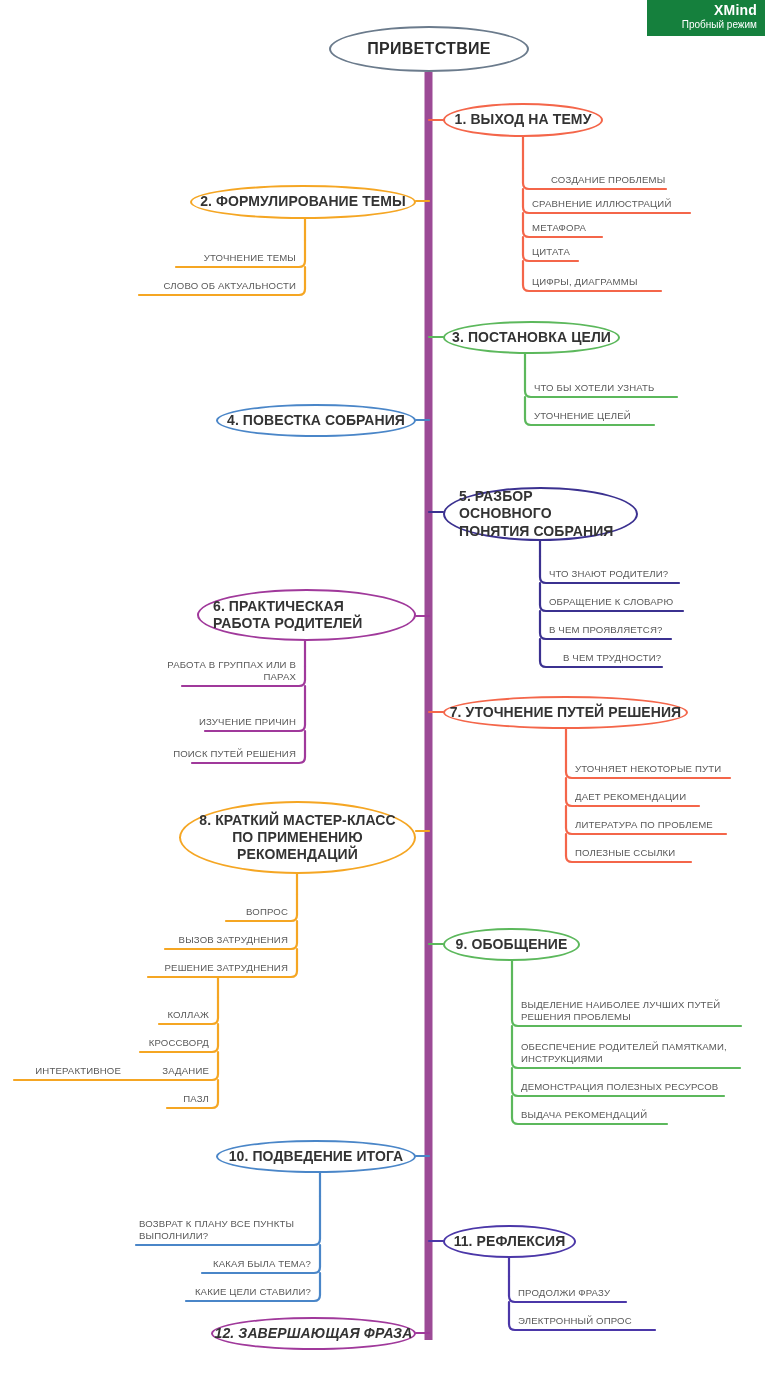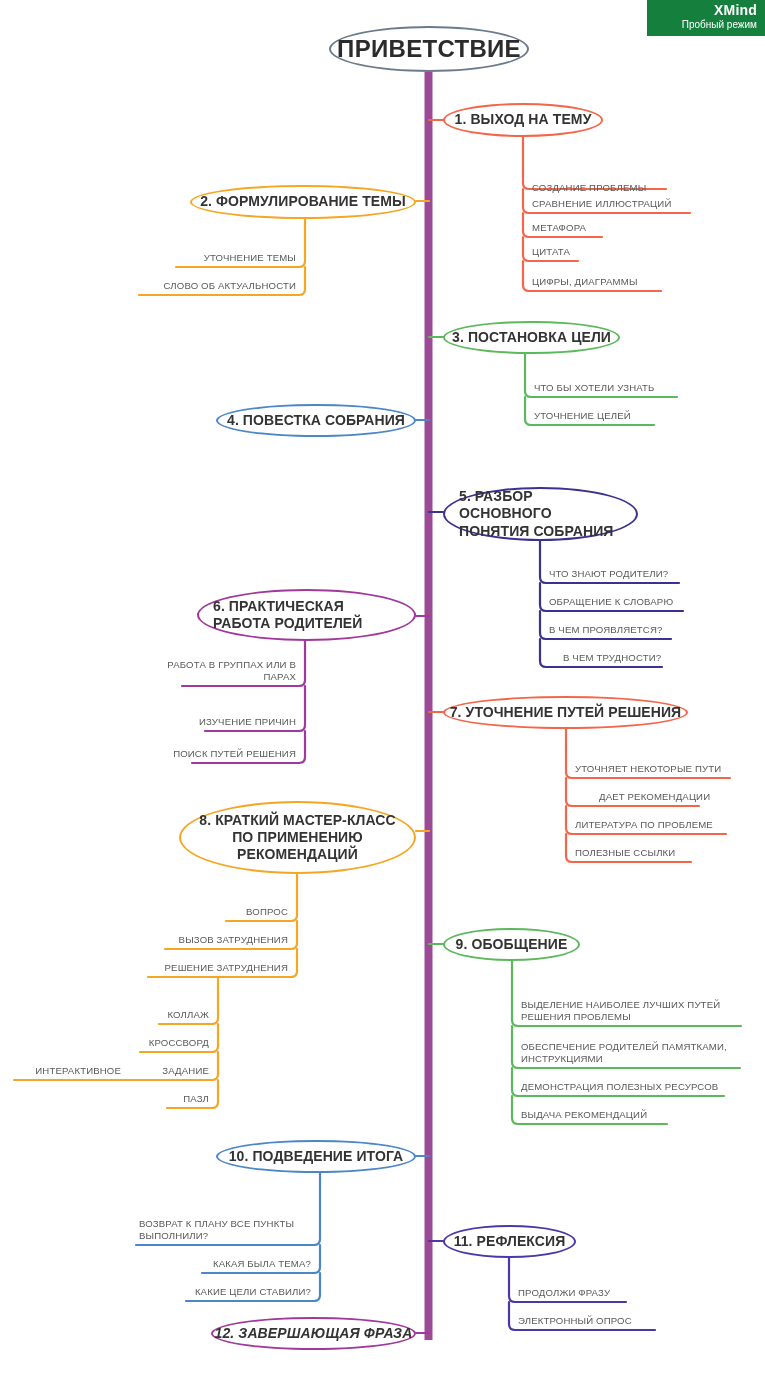--- a/index.html
+++ b/index.html
@@ -25,21 +25,21 @@
     position:absolute;box-sizing:border-box;
     background:#ffffff;
     display:flex;align-items:center;justify-content:center;
     text-align:center;
     border-style:solid;
   }
   .node-label{display:block;line-height:1.22;}
 
   .root{
     border-width:2px;border-color:#6b7b8c;border-radius:50%/50%;
-    font-size:24px;font-weight:bold;color:#2b2b2b;letter-spacing:.3px;
+    font-size:16px;font-weight:bold;color:#2b2b2b;letter-spacing:.3px;
   }
   .branch{
     border-width:2px;border-radius:50%/50%;
     font-size:14px;font-weight:bold;color:#333333;letter-spacing:.1px;
   }
 
   
   .leaf{
     position:absolute;box-sizing:border-box;
     font-size:9.6px;color:#595959;letter-spacing:.15px;
@@ -217,21 +217,21 @@
   </div>
 
   <div class="node branch" style="left:443px;top:1225px;width:133px;height:33px;border-color:#4b37a8;">
     <span class="node-label">11. РЕФЛЕКСИЯ</span>
   </div>
 
   <div class="node branch" style="left:211px;top:1317px;width:205px;height:33px;border-color:#a0399b;font-style:italic;">
     <span class="node-label">12. ЗАВЕРШАЮЩАЯ ФРАЗА</span>
   </div>
 
-  <div class="leaf right" style="left:529px;top:171px;width:160px;height:18px;margin-top:8px;">СОЗДАНИЕ ПРОБЛЕМЫ</div>
+  <div class="leaf right" style="left:548px;top:171px;width:160px;height:18px;">СОЗДАНИЕ ПРОБЛЕМЫ</div>
   <div class="leaf right" style="left:529px;top:195px;width:180px;height:18px;">СРАВНЕНИЕ ИЛЛЮСТРАЦИЙ</div>
   <div class="leaf right" style="left:529px;top:219px;width:160px;height:18px;">МЕТАФОРА</div>
   <div class="leaf right" style="left:529px;top:243px;width:160px;height:18px;">ЦИТАТА</div>
   <div class="leaf right" style="left:529px;top:273px;width:160px;height:18px;">ЦИФРЫ, ДИАГРАММЫ</div>
 
   <div class="leaf left" style="left:139px;top:249px;width:160px;height:18px;">УТОЧНЕНИЕ ТЕМЫ</div>
   <div class="leaf left" style="left:119px;top:277px;width:180px;height:18px;">СЛОВО ОБ АКТУАЛЬНОСТИ</div>
 
   <div class="leaf right" style="left:531px;top:379px;width:180px;height:18px;">ЧТО БЫ ХОТЕЛИ УЗНАТЬ</div>
   <div class="leaf right" style="left:531px;top:407px;width:170px;height:18px;">УТОЧНЕНИЕ ЦЕЛЕЙ</div>
@@ -239,21 +239,21 @@
   <div class="leaf right" style="left:546px;top:565px;width:170px;height:18px;">ЧТО ЗНАЮТ РОДИТЕЛИ?</div>
   <div class="leaf right" style="left:546px;top:593px;width:175px;height:18px;">ОБРАЩЕНИЕ К СЛОВАРЮ</div>
   <div class="leaf right" style="left:546px;top:621px;width:170px;height:18px;">В ЧЕМ ПРОЯВЛЯЕТСЯ?</div>
   <div class="leaf right" style="left:560px;top:649px;width:170px;height:18px;">В ЧЕМ ТРУДНОСТИ?</div>
 
   <div class="leaf left" style="left:129px;top:668px;width:170px;height:18px;">РАБОТА В ГРУППАХ ИЛИ В ПАРАХ</div>
   <div class="leaf left" style="left:149px;top:713px;width:150px;height:18px;">ИЗУЧЕНИЕ ПРИЧИН</div>
   <div class="leaf left" style="left:139px;top:745px;width:160px;height:18px;">ПОИСК ПУТЕЙ РЕШЕНИЯ</div>
 
   <div class="leaf right" style="left:572px;top:760px;width:175px;height:18px;">УТОЧНЯЕТ НЕКОТОРЫЕ ПУТИ</div>
-  <div class="leaf right" style="left:572px;top:788px;width:170px;height:18px;margin-left:24px;">ДАЕТ РЕКОМЕНДАЦИИ</div>
+  <div class="leaf right" style="left:572px;top:788px;width:170px;height:18px;">ДАЕТ РЕКОМЕНДАЦИИ</div>
   <div class="leaf right" style="left:572px;top:816px;width:175px;height:18px;">ЛИТЕРАТУРА ПО ПРОБЛЕМЕ</div>
   <div class="leaf right" style="left:572px;top:844px;width:170px;height:18px;">ПОЛЕЗНЫЕ ССЫЛКИ</div>
 
   <div class="leaf left" style="left:201px;top:903px;width:90px;height:18px;">ВОПРОС</div>
   <div class="leaf left" style="left:151px;top:931px;width:140px;height:18px;">ВЫЗОВ ЗАТРУДНЕНИЯ</div>
   <div class="leaf left" style="left:131px;top:959px;width:160px;height:18px;">РЕШЕНИЕ ЗАТРУДНЕНИЯ</div>
   <div class="leaf left" style="left:142px;top:1006px;width:70px;height:18px;">КОЛЛАЖ</div>
   <div class="leaf left" style="left:122px;top:1034px;width:90px;height:18px;">КРОССВОРД</div>
   <div class="leaf left" style="left:132px;top:1062px;width:80px;height:18px;">ЗАДАНИЕ</div>
   <div class="leaf left" style="left:152px;top:1090px;width:60px;height:18px;">ПАЗЛ</div>

